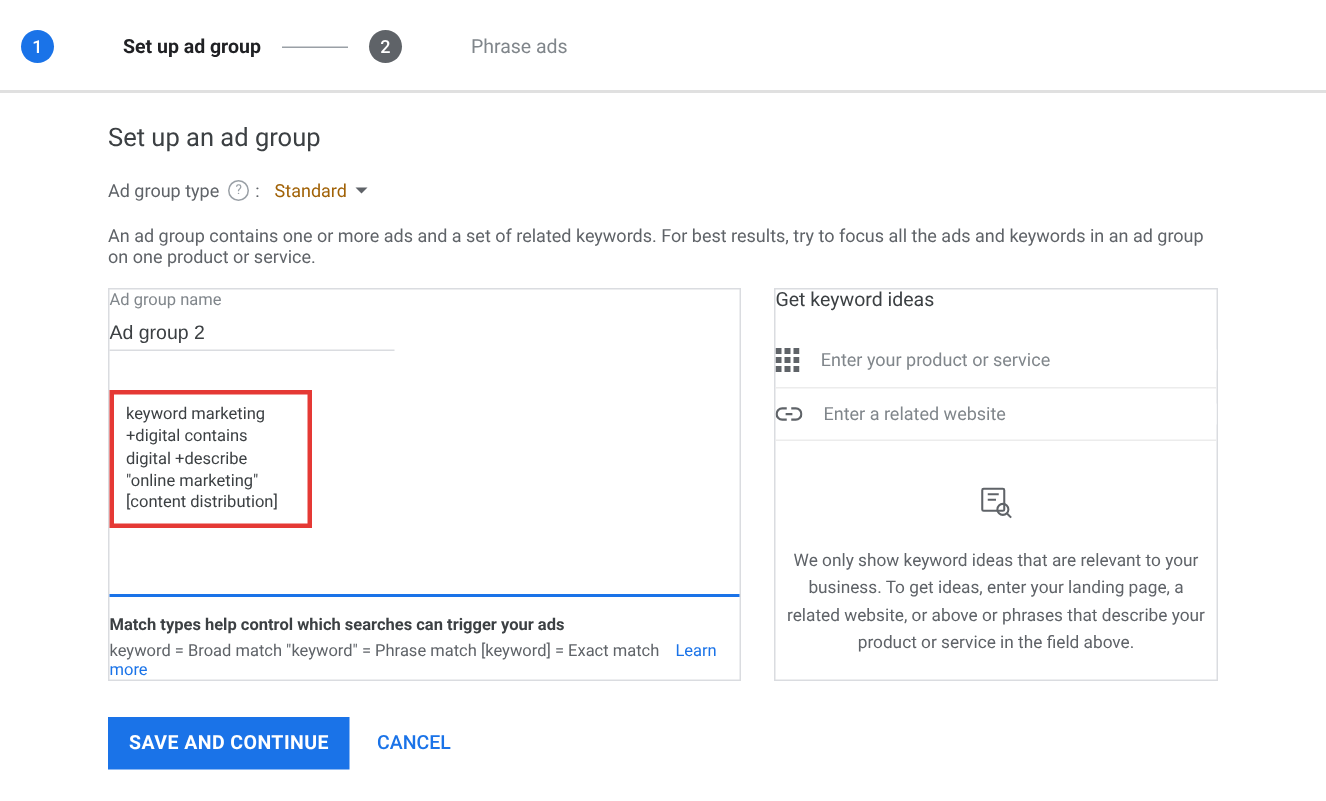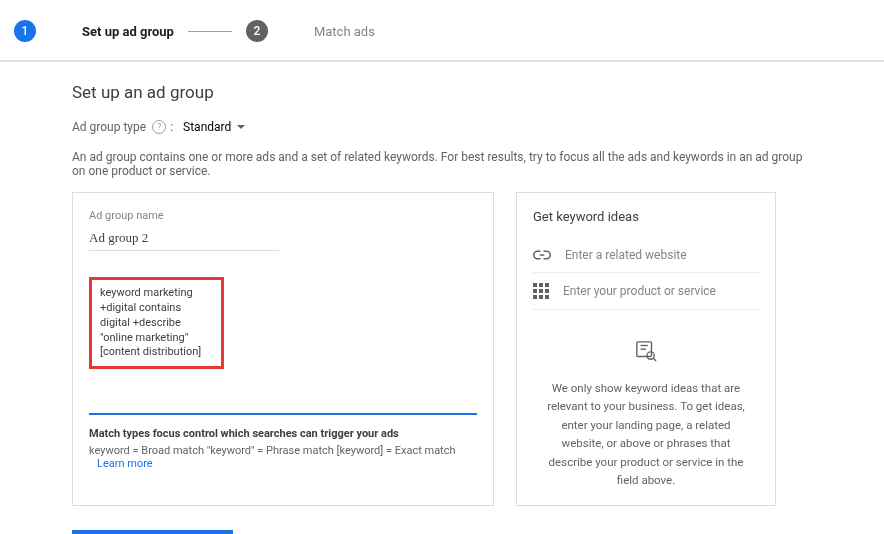--- a/index.html
+++ b/index.html
@@ -65,21 +65,21 @@
     .help-icon {
       width: 14px; height: 14px;
       border: 1px solid #9aa0a6;
       border-radius: 50%;
       display: inline-flex;
       align-items: center; justify-content: center;
       font-size: 9px; color: #9aa0a6;
       margin: 0 4px 0 6px;
     }
     .type-value {
-      color: #000000;
+      color: #a16207;
       margin-left: 10px;
       display: flex;
       align-items: center;
     }
     .chevron-down {
       width: 0; height: 0;
       border-left: 4px solid transparent;
       border-right: 4px solid transparent;
       border-top: 4px solid #5f6368;
       margin-left: 6px;
@@ -90,40 +90,39 @@
       margin-bottom: 14px;
     }
     
     .cards {
       display: flex;
       gap: 22px;
     }
     .card {
       border: 1px solid #dadce0;
       background: #fff;
-      padding: 16px;
     }
     .card.left { width: 422px; }
-    .card.right { width: 260px; }
+    .card.right { width: 296px; }
     
     .field-label {
       font-size: 11px;
       color: #80868b;
       margin-bottom: 6px;
     }
     .name-input {
       display: block;
       width: 190px;
       border: none;
       border-bottom: 1px solid #dadce0;
       font-size: 13px;
       color: #3c4043;
       padding: 2px 0 4px 0;
       outline: none;
-      font-family: Liberation Serif, serif;
+      font-family: Liberation Sans, sans-serif;
       background: transparent;
     }
     .hlbox {
       margin-top: 26px;
       border: 3px solid #e53935;
       padding: 6px 8px;
       width: 135px;
       font-size: 11px;
       line-height: 1.35;
       color: #3c4043;
@@ -226,21 +225,21 @@
 <body>
 
 <div class="stepper">
   <div class="step">
     <div class="step-num active">1</div>
     <div class="step-label active">Set up ad group</div>
   </div>
   <div class="step-divider"></div>
   <div class="step">
     <div class="step-num inactive">2</div>
-    <div class="step-label inactive">Match ads</div>
+    <div class="step-label inactive">Phrase ads</div>
   </div>
 </div>
 
 <div class="main">
   <h2 class="page-title">Set up an ad group</h2>
 
   <div class="type-row">
     <span>Ad group type</span>
     <span class="help-icon">?</span>
     <span>:</span>
@@ -261,58 +260,58 @@
       <div class="keywords-box">
         <div class="hlbox">
           <div>keyword marketing</div>
           <div>+digital contains</div>
           <div>digital +describe</div>
           <div>"online marketing"</div>
           <div>[content distribution]</div>
         </div>
       </div>
 
-      <div class="match-title">Match types focus control which searches can trigger your ads</div>
+      <div class="match-title">Match types help control which searches can trigger your ads</div>
       <div class="match-desc">
         <span>keyword = Broad match   "keyword" = Phrase match   [keyword] = Exact match</span>
         <a href="#">Learn more</a>
       </div>
     </div>
 
     <div class="card right">
       <div class="right-title">Get keyword ideas</div>
-
-      <div class="idea-row">
-        <span class="idea-icon">
-          <svg width="18" height="10" viewBox="0 0 24 12" fill="none" stroke="currentColor" stroke-width="2">
-            <path d="M9 6H15"></path>
-            <path d="M10 1H6a5 5 0 0 0 0 10h4"></path>
-            <path d="M14 1h4a5 5 0 0 1 0 10h-4"></path>
-          </svg>
-        </span>
-        <input class="idea-input" placeholder="Enter a related website" style="">
-      </div>
 
       <div class="idea-row">
         <span class="idea-icon">
           <svg width="16" height="16" viewBox="0 0 16 16" fill="currentColor">
             <rect x="0" y="0" width="4" height="4"></rect>
             <rect x="6" y="0" width="4" height="4"></rect>
             <rect x="12" y="0" width="4" height="4"></rect>
             <rect x="0" y="6" width="4" height="4"></rect>
             <rect x="6" y="6" width="4" height="4"></rect>
             <rect x="12" y="6" width="4" height="4"></rect>
             <rect x="0" y="12" width="4" height="4"></rect>
             <rect x="6" y="12" width="4" height="4"></rect>
             <rect x="12" y="12" width="4" height="4"></rect>
           </svg>
         </span>
         <input class="idea-input" placeholder="Enter your product or service" style="">
       </div>
 
+      <div class="idea-row">
+        <span class="idea-icon">
+          <svg width="18" height="10" viewBox="0 0 24 12" fill="none" stroke="currentColor" stroke-width="2">
+            <path d="M9 6H15"></path>
+            <path d="M10 1H6a5 5 0 0 0 0 10h4"></path>
+            <path d="M14 1h4a5 5 0 0 1 0 10h-4"></path>
+          </svg>
+        </span>
+        <input class="idea-input" placeholder="Enter a related website" style="">
+      </div>
+
       <div class="empty-state">
         <span class="empty-icon">
           <svg width="22" height="22" viewBox="0 0 24 24" fill="none" stroke="currentColor" stroke-width="1.5">
             <rect x="2" y="2" width="16" height="16" rx="1"></rect>
             <line x1="6" y1="6" x2="14" y2="6"></line>
             <line x1="6" y1="10" x2="12" y2="10"></line>
             <circle cx="17" cy="17" r="4"></circle>
             <line x1="20" y1="20" x2="23" y2="23"></line>
           </svg>
         </span>

